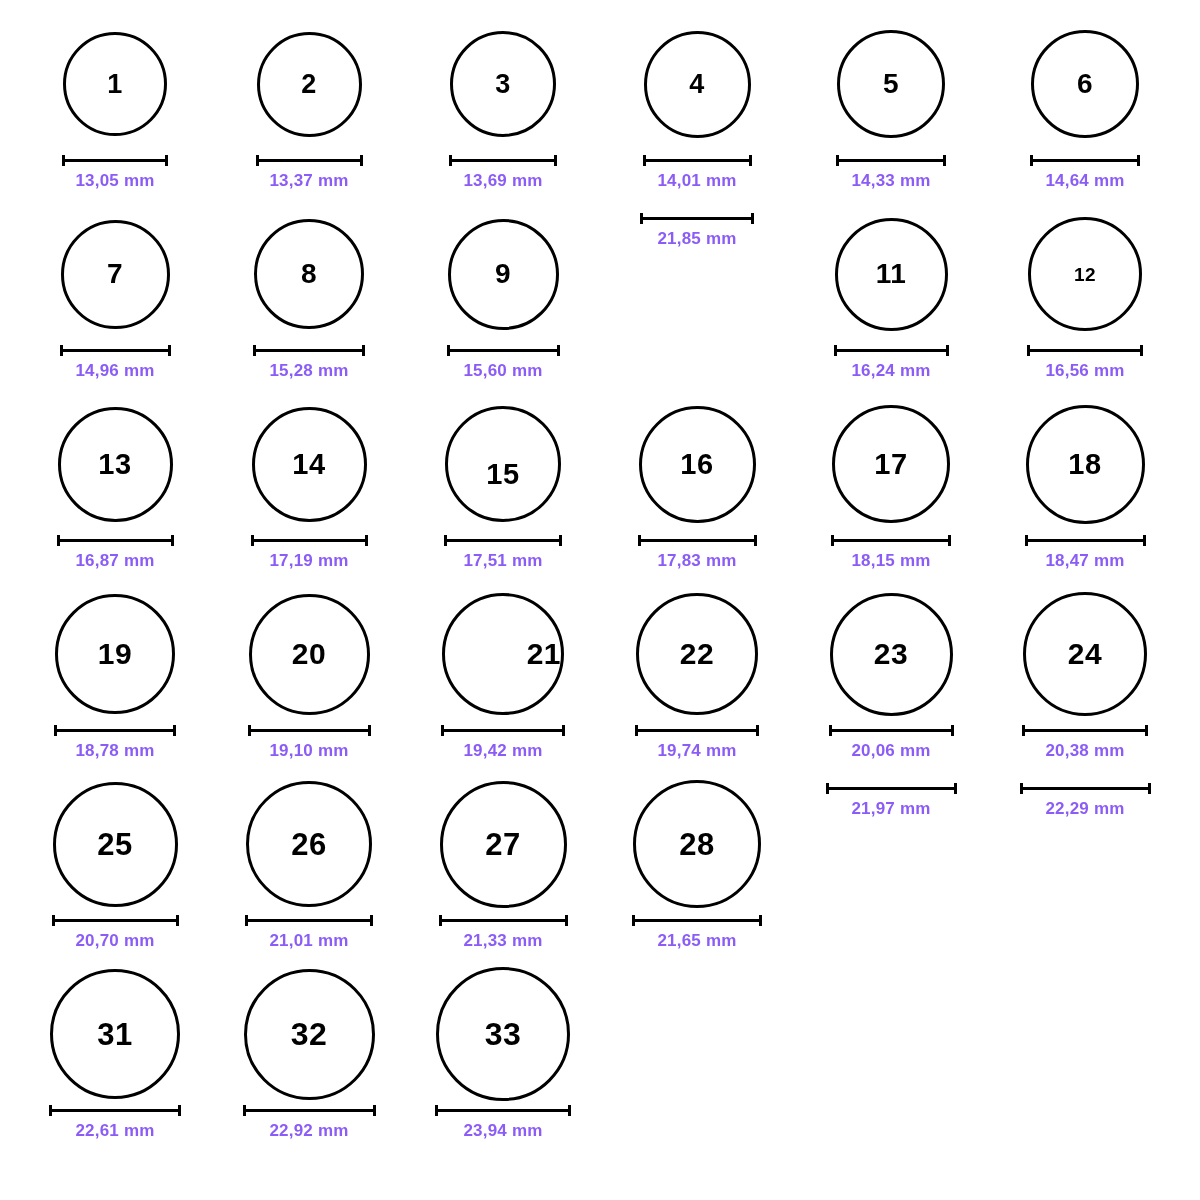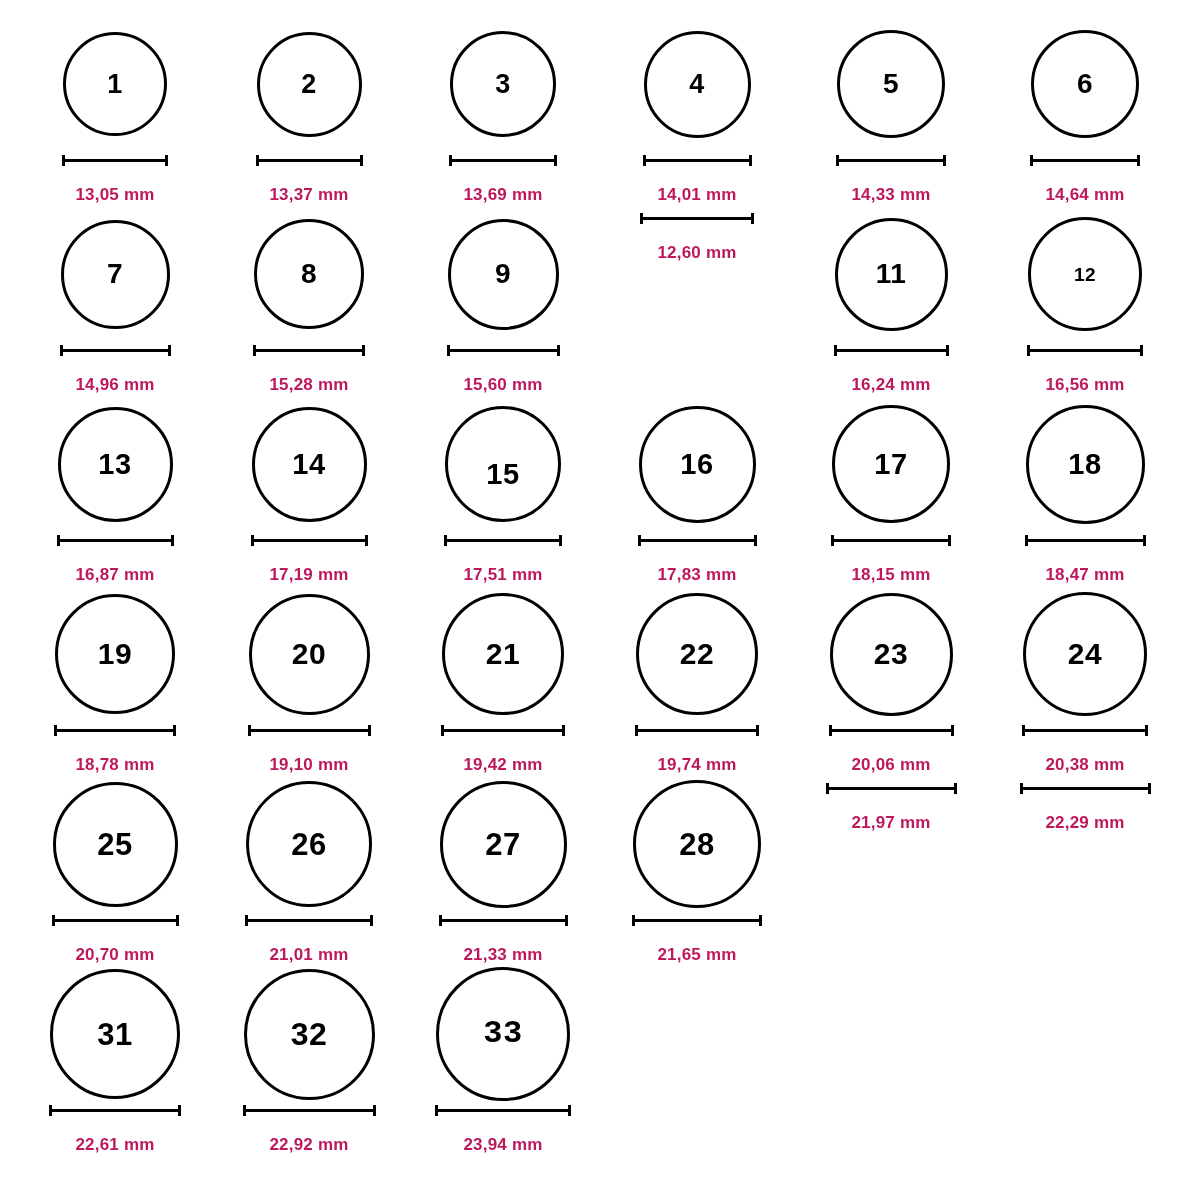--- a/index.html
+++ b/index.html
@@ -82,24 +82,24 @@
   .measure .bar::after { right: 0; }
   .measure .line {
     position: absolute;
     top: 4px;
     left: 0;
     right: 0;
     height: 3px;
     background: #000000;
   }
   .label {
-    margin-top: 19px;
+    margin-top: 5px;
     font-size: 17px;
     font-weight: bold;
-    color: #be185d;
+    color: #8b5cf6;
     letter-spacing: 0.2px;
     white-space: nowrap;
   }
 </style>
 </head>
 <body>
 
 <div id="chart">
   <div class="grid">
       <div class="cell">
@@ -218,21 +218,21 @@
           </div>
         </div>
         <div class="label">15,60 mm</div>
       </div>
       <div class="cell">
         <div class="measure">
           <div class="bar" style="width: 114px;">
             <div class="line"></div>
           </div>
         </div>
-        <div class="label">12,60 mm</div>
+        <div class="label">21,85 mm</div>
       </div>
       <div class="cell">
         <div class="ring-wrap">
           <div class="ring" style="width: 113px; height: 113px;">
             <span class="ring-number" style="font-size: 28px;">11</span>
           </div>
         </div>
         <div class="measure">
           <div class="bar" style="width: 115px;">
             <div class="line"></div>
@@ -352,21 +352,21 @@
         </div>
         <div class="measure">
           <div class="bar" style="width: 123px;">
             <div class="line"></div>
           </div>
         </div>
         <div class="label">19,10 mm</div>
       </div>
       <div class="cell">
         <div class="ring-wrap">
-          <div class="ring" style="width: 122px; height: 122px;">
+          <div class="ring" style="width: 122px; height: 122px; justify-content: flex-end;">
             <span class="ring-number" style="font-size: 30px;">21</span>
           </div>
         </div>
         <div class="measure">
           <div class="bar" style="width: 124px;">
             <div class="line"></div>
           </div>
         </div>
         <div class="label">19,42 mm</div>
       </div>
@@ -499,21 +499,21 @@
         <div class="measure">
           <div class="bar" style="width: 133px;">
             <div class="line"></div>
           </div>
         </div>
         <div class="label">22,92 mm</div>
       </div>
       <div class="cell">
         <div class="ring-wrap">
           <div class="ring" style="width: 134px; height: 134px;">
-            <span class="ring-number" style="font-size: 32px; font-family: Liberation Mono, monospace;">33</span>
+            <span class="ring-number" style="font-size: 32px;">33</span>
           </div>
         </div>
         <div class="measure">
           <div class="bar" style="width: 136px;">
             <div class="line"></div>
           </div>
         </div>
         <div class="label">23,94 mm</div>
       </div>
     </div>

